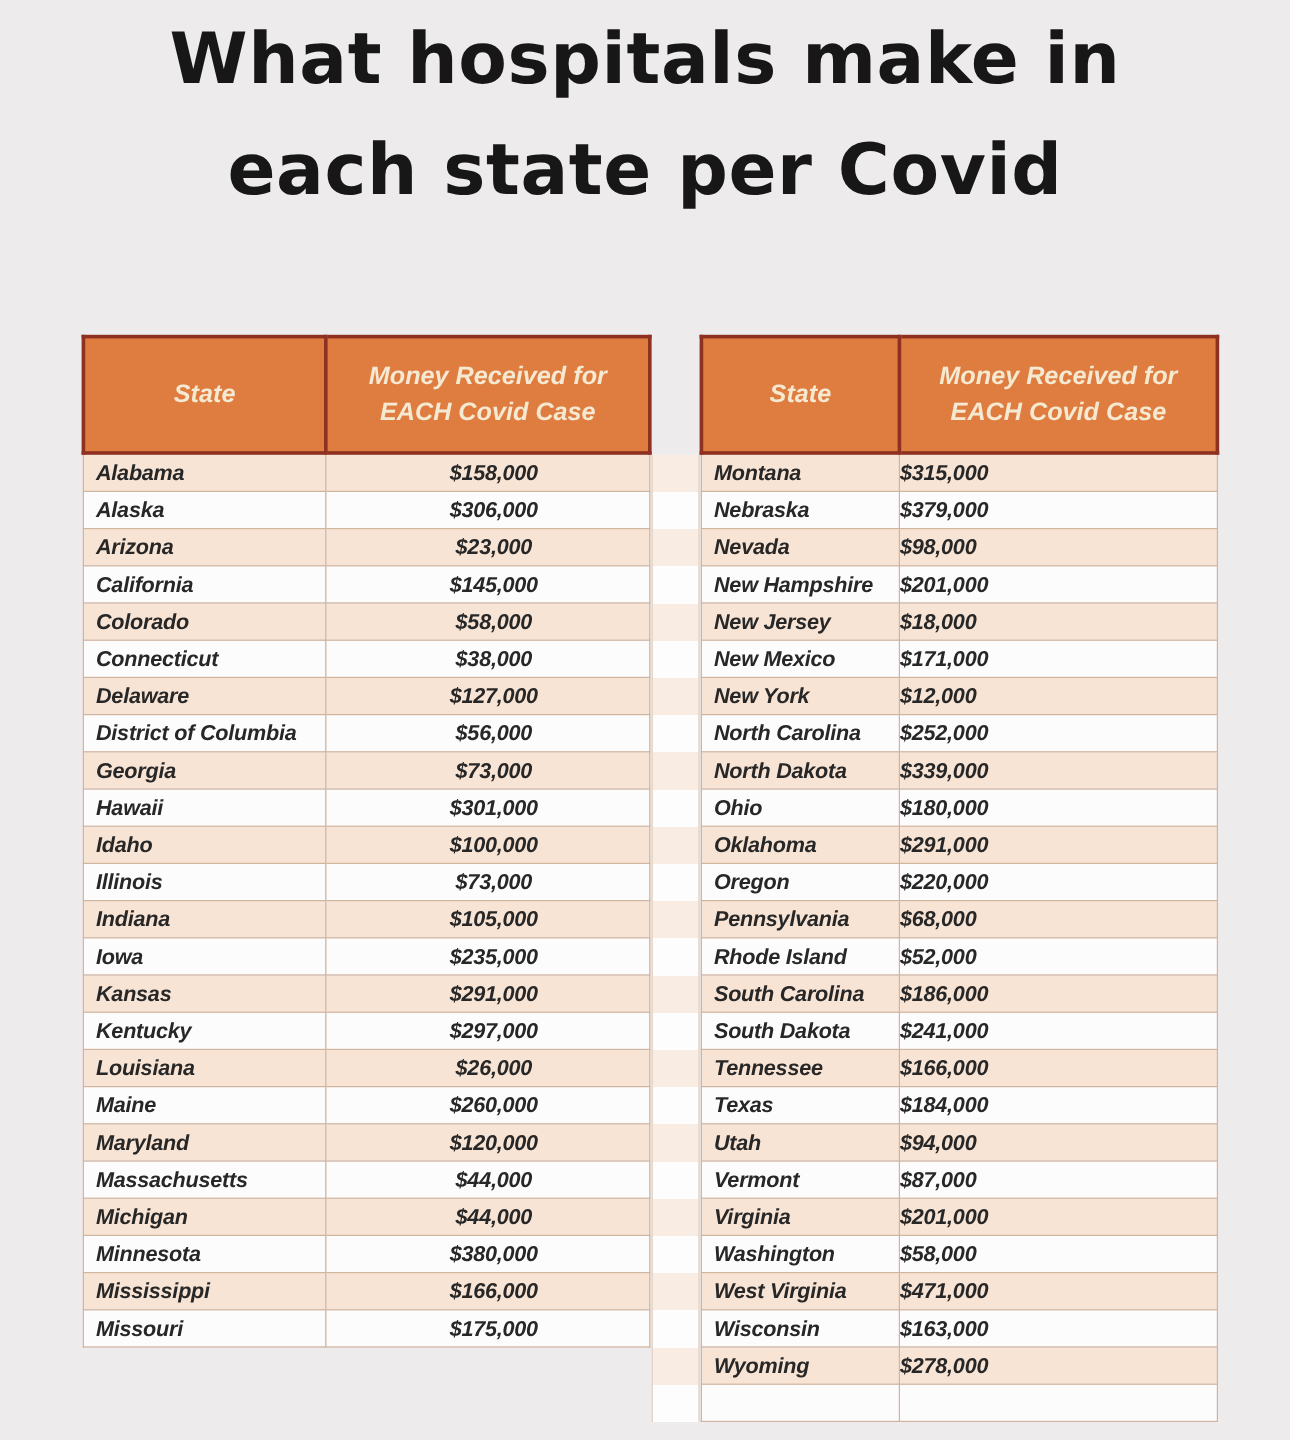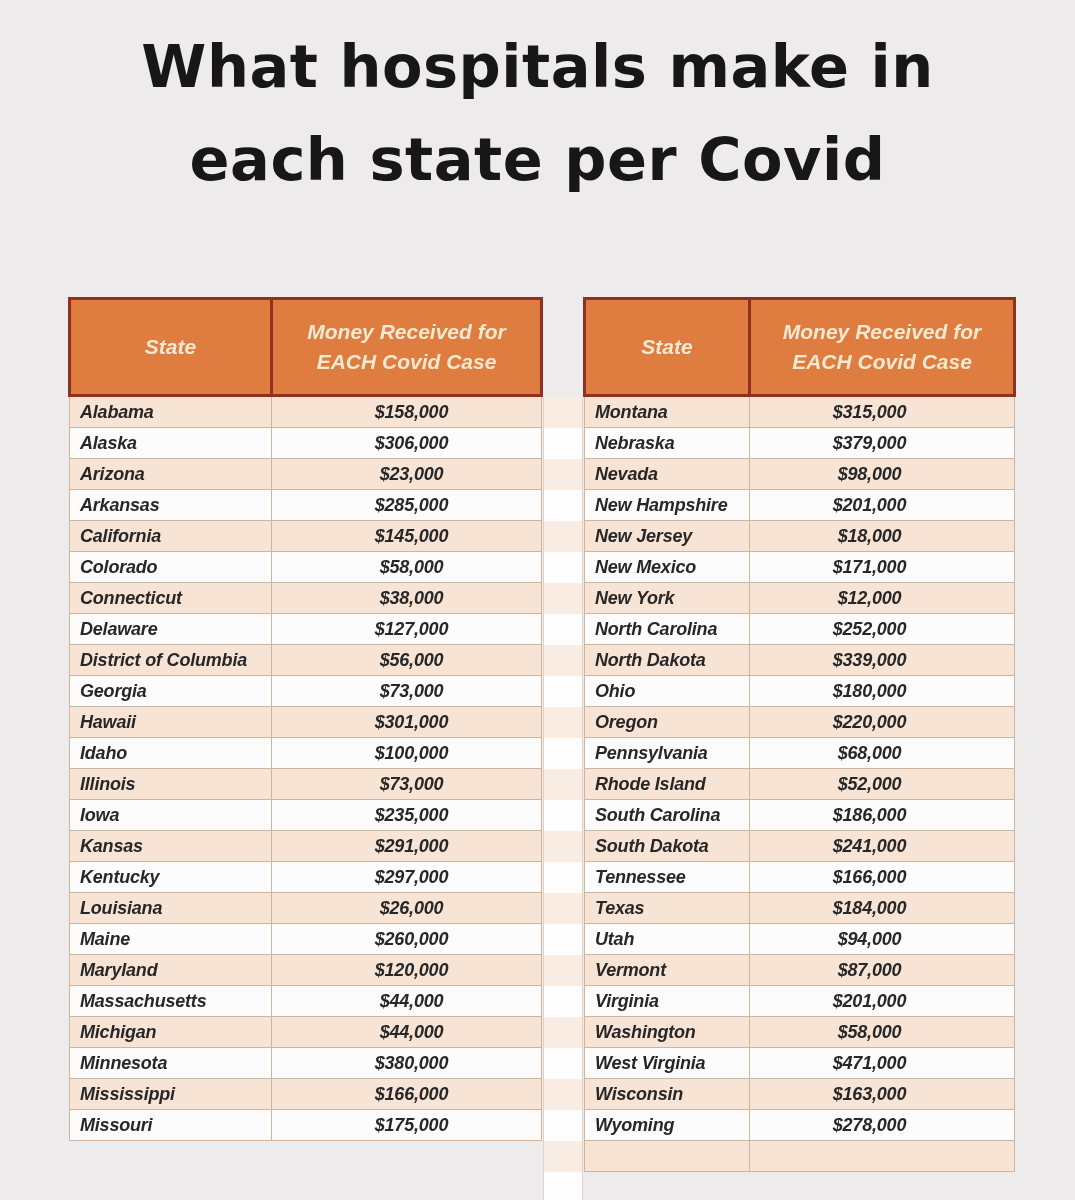--- a/index.html
+++ b/index.html
@@ -2,21 +2,21 @@
 <html><head>
 <meta charset="utf-8">
 <style>
   html, body { margin: 0; padding: 0; }
   body {
     width: 1075px; height: 1200px; overflow: hidden;
     background: #edebec;
     font-family: "Liberation Sans", sans-serif;
   }
   .title {
-    padding-top: 20px;
+    padding-top: 2px;
     height: 277px;
     text-align: center;
     font-family: "DejaVu Sans", sans-serif;
     font-weight: bold;
     font-size: 59px;
     line-height: 93px;
     color: #171717;
     letter-spacing: 0.5px;
   }
   .tables {
@@ -53,21 +53,21 @@
     letter-spacing: -0.2px;
     color: #272727;
     vertical-align: middle;
     padding: 0 0 0 10px;
     white-space: nowrap;
     overflow: hidden;
   }
   .tbl tbody tr:nth-child(odd)  td { background: #f8e4d5; }
   .tbl tbody tr:nth-child(even) td { background: #fdfcfc; }
   .tbl-left  td.value { text-align: center;  padding-left: 10px; }
-  .tbl-right td.value { text-align: center; padding: 0 25px 0 0; margin-top: 33px; }
+  .tbl-right td.value { text-align: left; padding: 0 25px 0 0; margin-top: 33px; }
   .gap-col {
     width: 40px;
     margin-top: 100px;
     height: 806px;
     background: repeating-linear-gradient(
       to bottom,
       #f9ede3 0px, #f9ede3 31px,
       #fefdfd 31px, #fefdfd 62px
     );
     border-left: 1px solid #e3d2c3;
@@ -105,24 +105,20 @@
           </tr>
           <tr>
             <td class="state">Alaska</td>
             <td class="value">$306,000</td>
           </tr>
           <tr>
             <td class="state">Arizona</td>
             <td class="value">$23,000</td>
           </tr>
           <tr>
-            <td class="state">Arkansas</td>
-            <td class="value">$285,000</td>
-          </tr>
-          <tr>
             <td class="state">California</td>
             <td class="value">$145,000</td>
           </tr>
           <tr>
             <td class="state">Colorado</td>
             <td class="value">$58,000</td>
           </tr>
           <tr>
             <td class="state">Connecticut</td>
             <td class="value">$38,000</td>
@@ -143,20 +139,24 @@
             <td class="state">Hawaii</td>
             <td class="value">$301,000</td>
           </tr>
           <tr>
             <td class="state">Idaho</td>
             <td class="value">$100,000</td>
           </tr>
           <tr>
             <td class="state">Illinois</td>
             <td class="value">$73,000</td>
+          </tr>
+          <tr>
+            <td class="state">Indiana</td>
+            <td class="value">$105,000</td>
           </tr>
           <tr>
             <td class="state">Iowa</td>
             <td class="value">$235,000</td>
           </tr>
           <tr>
             <td class="state">Kansas</td>
             <td class="value">$291,000</td>
           </tr>
           <tr>
@@ -246,20 +246,24 @@
           </tr>
           <tr>
             <td class="state">North Dakota</td>
             <td class="value">$339,000</td>
           </tr>
           <tr>
             <td class="state">Ohio</td>
             <td class="value">$180,000</td>
           </tr>
           <tr>
+            <td class="state">Oklahoma</td>
+            <td class="value">$291,000</td>
+          </tr>
+          <tr>
             <td class="state">Oregon</td>
             <td class="value">$220,000</td>
           </tr>
           <tr>
             <td class="state">Pennsylvania</td>
             <td class="value">$68,000</td>
           </tr>
           <tr>
             <td class="state">Rhode Island</td>
             <td class="value">$52,000</td>

